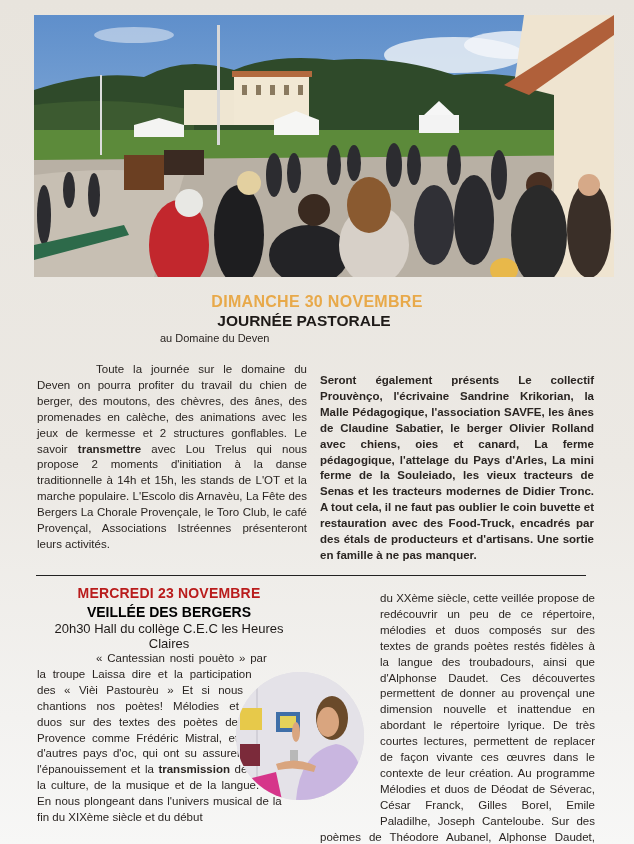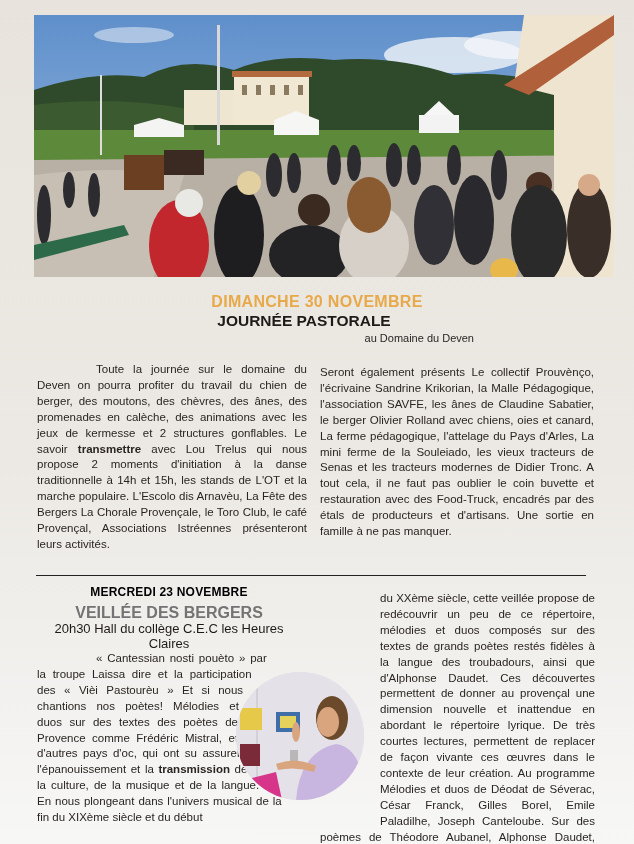--- a/index.html
+++ b/index.html
@@ -11,33 +11,33 @@
   }
   .photo {
     position:absolute; left:34px; top:15px; width:580px; height:262px; overflow:hidden;
     background:#7aa0c8;
   }
   .photo svg { display:block; width:100%; height:100%; }
   .date1 { position:absolute; left:150px; top:293px; width:334px; text-align:center;
     font-weight:bold; font-size:16px; letter-spacing:0.3px; color:#e8a94a; }
   .title1 { position:absolute; left:137px; top:312px; width:334px; text-align:center;
     font-weight:bold; font-size:15.5px; color:#1e1a18; }
-  .sub1 { position:absolute; left:140px; top:332px; width:334px; text-align:right;
+  .sub1 { position:absolute; left:160px; top:332px; width:334px; text-align:left;
     font-size:11px; color:#2a2522; }
   .col { position:absolute; font-size:11.5px; line-height:15.9px; text-align:justify; color:#2a2522; }
   .col p { margin:0; }
   .col b { font-weight:bold; }
   .indent { text-indent:59px; }
   .c1 { left:37px; top:362px; width:270px; }
-  .c2 { left:320px; top:365px; width:274px; }
+  .c2 { left:320px; top:373px; width:274px;font-weight:bold; }
   .divider { position:absolute; left:36px; top:575px; width:550px; height:1px; background:#222; }
   .date2 { position:absolute; left:36px; top:585px; width:266px; text-align:center;
-    font-weight:bold; font-size:12px; color:#000000; letter-spacing:0.2px; }
+    font-weight:bold; font-size:14px; color:#b91c1c; letter-spacing:0.2px; }
   .title2 { position:absolute; left:36px; top:604px; width:266px; text-align:center;
-    font-weight:bold; font-size:16px; color:#737373; }
+    font-weight:bold; font-size:14px; color:#000000; }
   .sub2 { position:absolute; left:36px; top:621px; width:266px; text-align:center;
     font-size:13px; color:#1e1a18; }
   .c3 { left:37px; top:651px; width:266px; }
   .c3 .float { float:right; width:85px; height:150px; shape-outside: circle(75px at 95px 75px); }
   .c4 { left:320px; top:591px; width:275px; }
   .c4 .float { float:left; width:60px; height:150px; margin-top:82px; }
   .circle-photo {
     position:absolute; left:236px; top:672px; width:128px; height:128px; border-radius:50%;
     overflow:hidden; background:#e2e0e6;
   }

